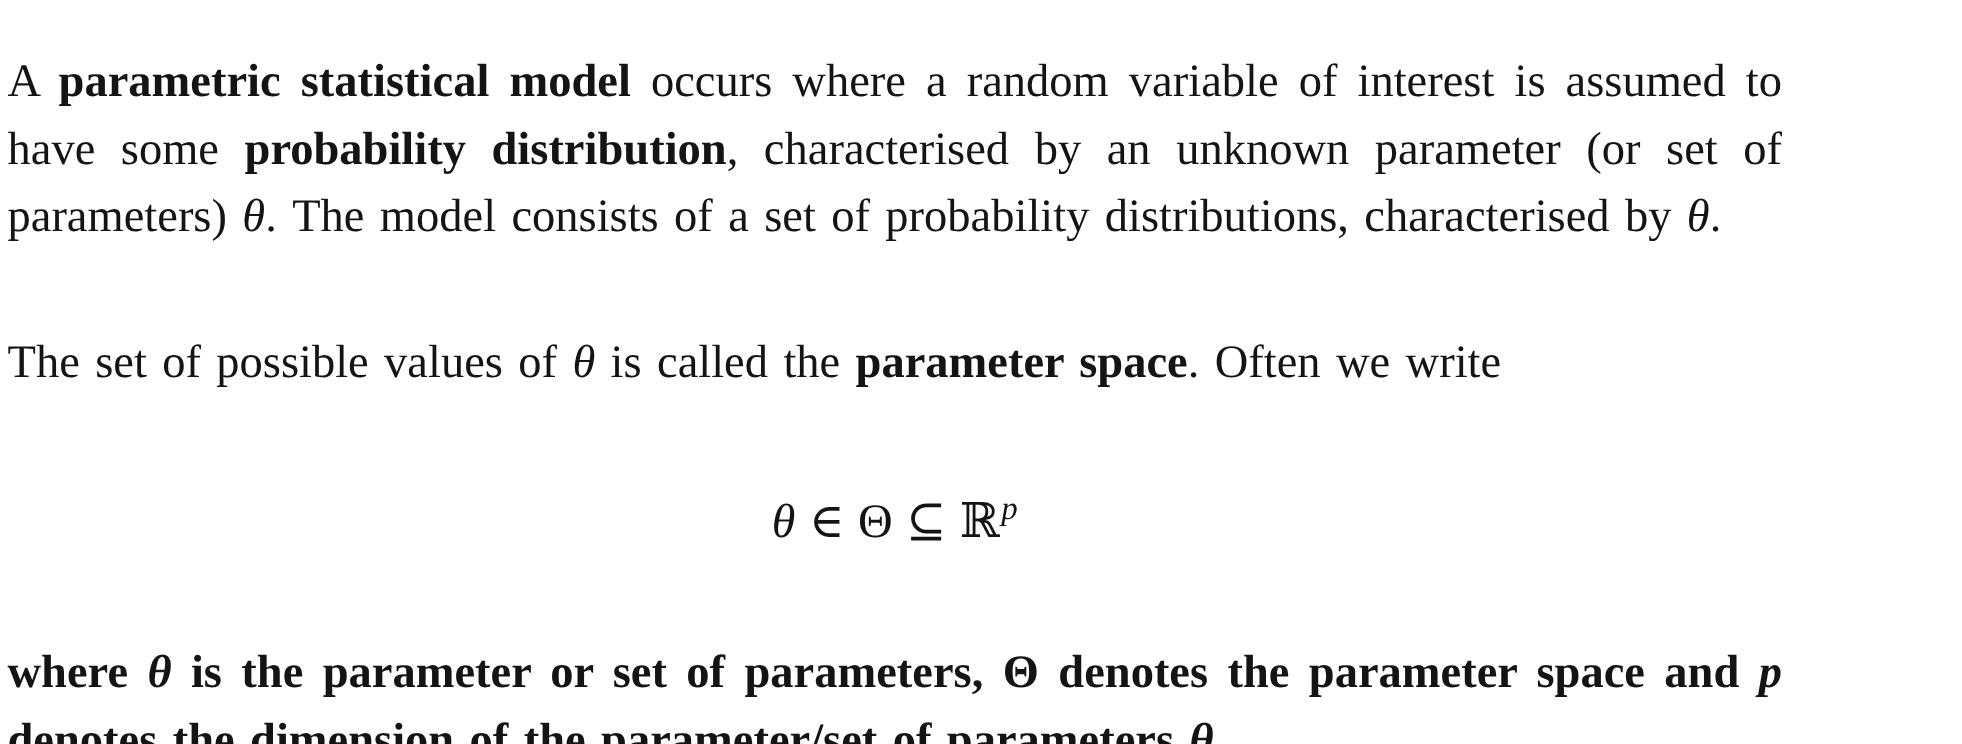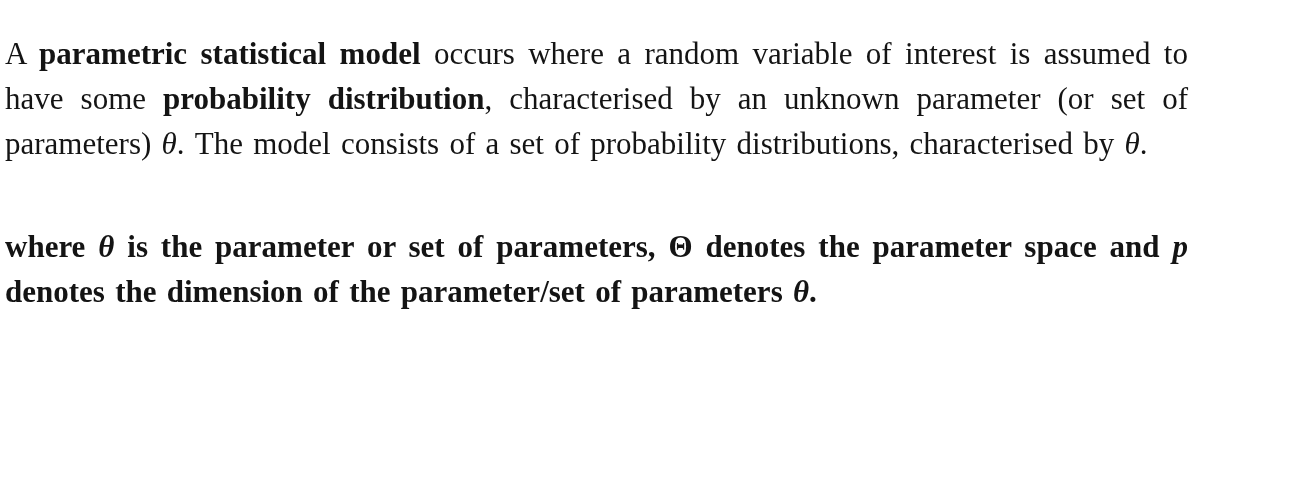--- a/index.html
+++ b/index.html
@@ -56,17 +56,19 @@
     margin-left: 1px;
   }
 </style>
 </head>
 <body>
 
 <main class="doc">
 
   <p class="para p1"><span>A </span><span class="bold">parametric statistical model</span><span> occurs where a random variable of interest is assumed to have some </span><span class="bold">probability distribution</span><span>, characterised by an unknown parameter (or set of parameters) </span><span class="mi">θ</span><span>. The model consists of a set of probability distributions, characterised by </span><span class="mi">θ</span><span>.</span></p>
 
+  <p class="para p2"><span>The set of possible values of </span><span class="mi">θ</span><span> is called the </span><span class="bold">parameter space</span><span>. Often we write</span></p>
 
+  <div class="equation"><span class="mi">θ</span><span class="op">∈</span><span class="mrm">Θ</span><span class="op">⊆</span><span class="reals">ℝ</span><sup>p</sup></div>
 
   <p class="para p3"><span>where </span><span class="mi">θ</span><span> is the parameter or set of parameters, </span><span class="mrm">Θ</span><span> denotes the parameter space and </span><span class="mi">p</span><span> denotes the dimension of the parameter/set of parameters </span><span class="mi">θ</span><span>.</span></p>
 
 </main>
 
 </body></html>

